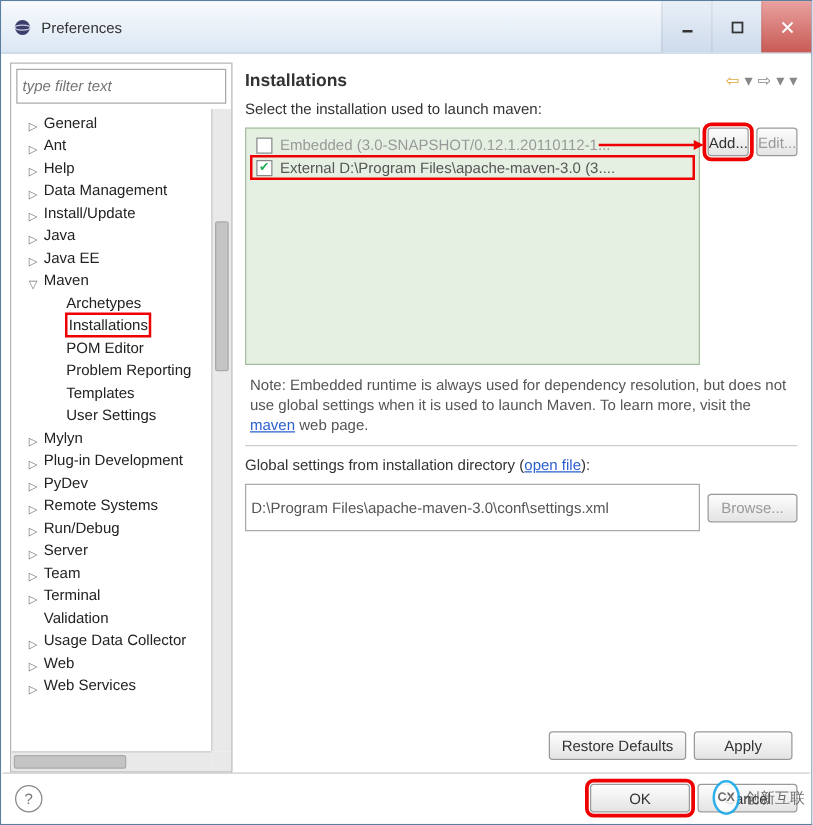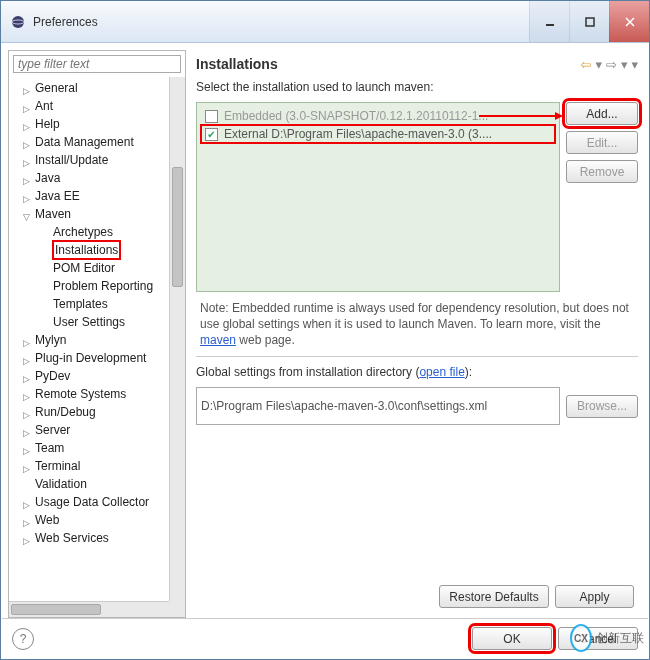--- a/index.html
+++ b/index.html
@@ -13,21 +13,21 @@
 .titlebar .win-buttons { margin-left: auto; display: flex; height: 100%; }
 .win-btn { width: 40px; display:flex;align-items:center;justify-content:center; border-left:1px solid rgba(0,0,0,0.08);}
 .win-btn.min, .win-btn.max { background: linear-gradient(#e9eff7,#cddbec); }
 .win-btn.close { background: linear-gradient(#e9a1a0,#c85a54); color: #fff; }
 
 .body-area { flex: 1; display: flex; flex-direction: column; border:1px solid #fff; }
 
 .content-row { flex: 1; display: flex; min-height: 0; padding: 6px 6px 0 6px; gap:6px;}
 
 .left-panel { width: 178px; display: flex; flex-direction: column; border:1px solid #b8b8b8; background:#fff;}
-.filter-input { margin:4px; height:18px; border:1px solid #aaa; padding:2px 4px; color:#888; font-style: italic; background:#fff;}
+.filter-input { margin:4px; height:28px; border:1px solid #aaa; padding:2px 4px; color:#888; font-style: italic; background:#fff;}
 .tree-wrap { flex:1; overflow: hidden; position: relative; }
 .tree { padding: 2px 0 2px 4px; line-height: 18px; overflow:hidden; white-space: nowrap;}
 .tree .n0 { padding-left: 22px; position:relative;}
 .tree .n0::before { content:"▷"; position:absolute; left:10px; font-size:9px; color:#777; top:3px;}
 .tree .n0.open::before { content:"▽";}
 .tree .n0.leaf::before { content:"";}
 .tree .n1 { padding-left: 40px; }
 .tree .item { cursor: default; color:#222; }
 .highlight { outline: 2px solid #e00; outline-offset: -1px; display:inline-block; padding:0 2px;}
 .scroll-v { position:absolute; right:0; top:0; width:16px; bottom:16px; background:#e9e9e9; border-left:1px solid #ccc;}
@@ -47,21 +47,21 @@
 .label { color:#333; }
 .install-row { display:flex; gap:6px; align-items:flex-start;}
 .install-list { flex:1; background:#e6f0e2; border:1px solid #a4bfa0; height:190px; position:relative; padding:4px;}
 .install-item { display:flex; align-items:center; gap:6px; padding:2px 4px; color:#555;}
 .install-item.disabled { color:#999;}
 .chk { width:13px; height:13px; border:1px solid #888; background:#fff; display:inline-flex; align-items:center; justify-content:center; font-size:10px; color:#2a5;}
 .red-box { outline:2px solid #e00; outline-offset:-1px;}
 .arrow-anno { position:absolute; top:8px; right:-4px; width:80px; height:2px; background:#e00;}
 .arrow-anno::after{content:"";position:absolute;right:-4px;top:-3px;border-left:8px solid #e00;border-top:4px solid transparent;border-bottom:4px solid transparent;}
 
-.side-btns { width:72px; display:flex; flex-direction:column; gap:6px;}
+.side-btns { width:72px; display:flex; gap:6px;}
 .btn { height:23px; background:linear-gradient(#fdfdfd,#e4e4e4); border:1px solid #999; border-radius:3px; color:#333; display:flex; align-items:center; justify-content:center; cursor:default;}
 .btn.disabled { color:#9a9a9a;}
 .btn.emph { outline:3px solid #e00; outline-offset:1px;}
 .note { color:#555; padding:0 4px; line-height:16px;}
 .note a { color:#2a5fd0; text-decoration:underline;}
 .hr { border:none; border-top:1px solid #ccc;}
 .field-row { display:flex; gap:6px; align-items:center;}
 .text-field { flex:1; height:21px; border:1px solid #aaa; padding:18px 4px; background:#fff; color:#555;}
 .open-link { color:#2a5fd0; text-decoration:underline;}
 

